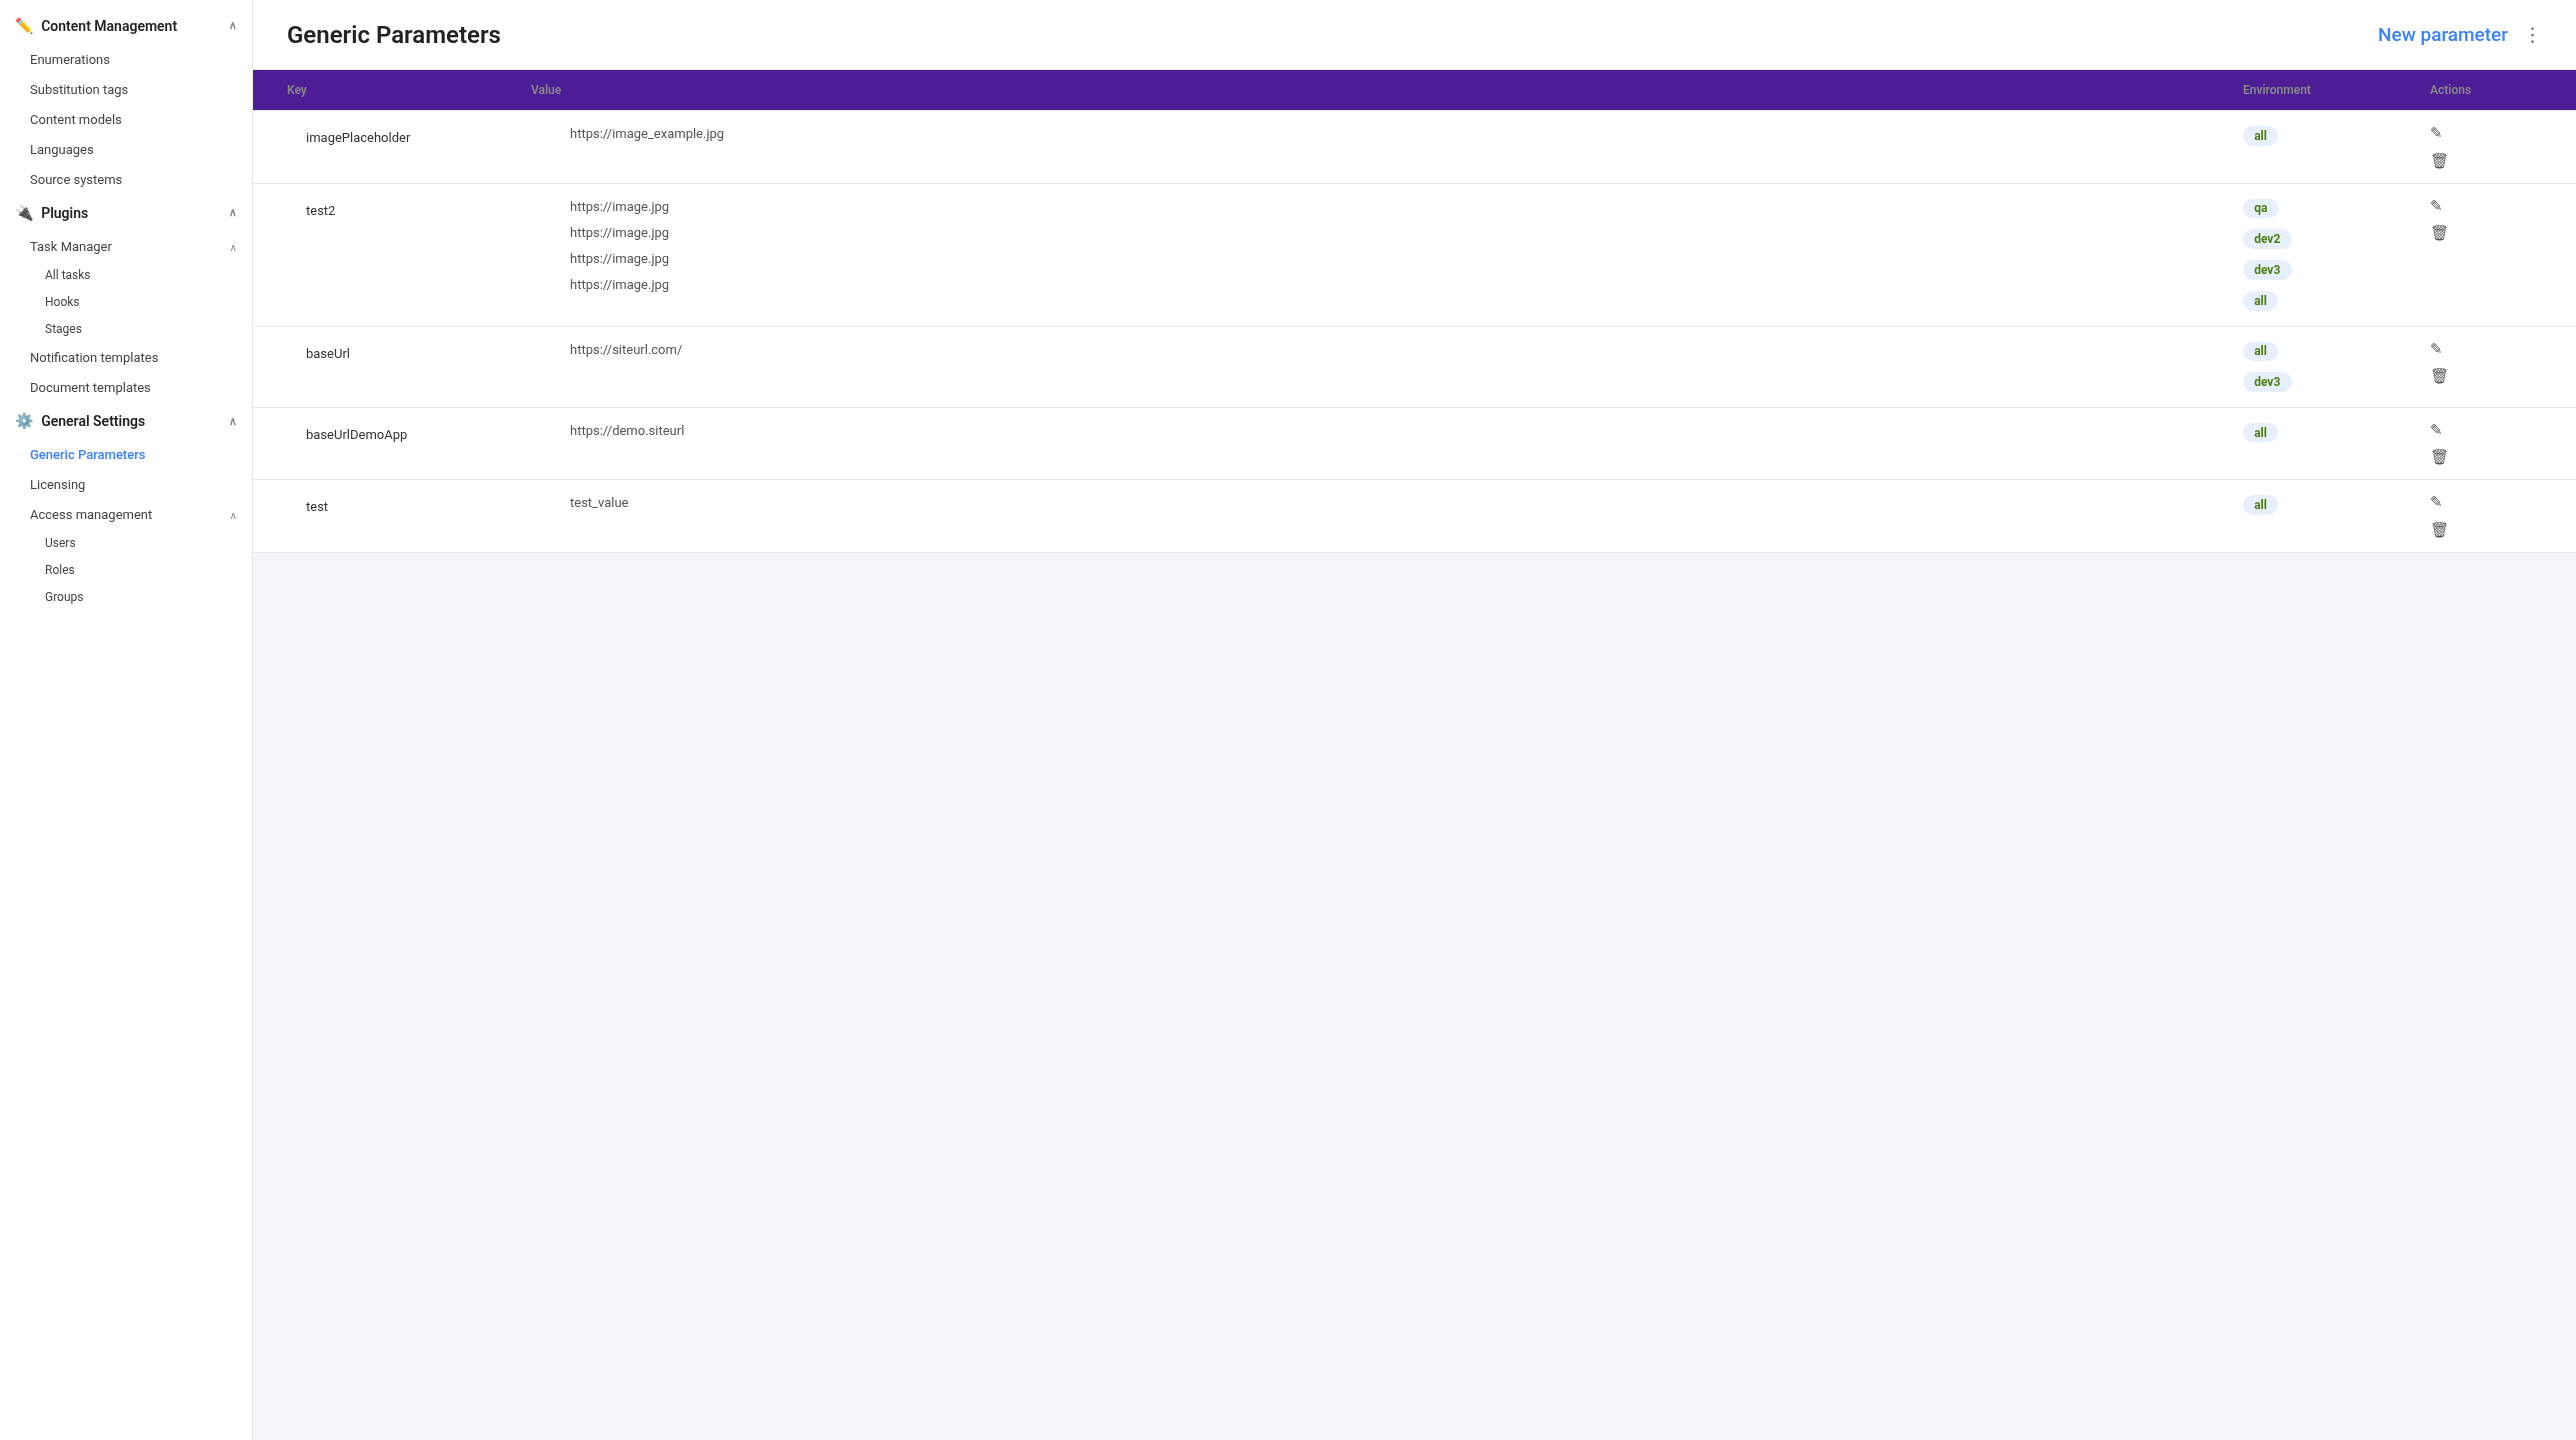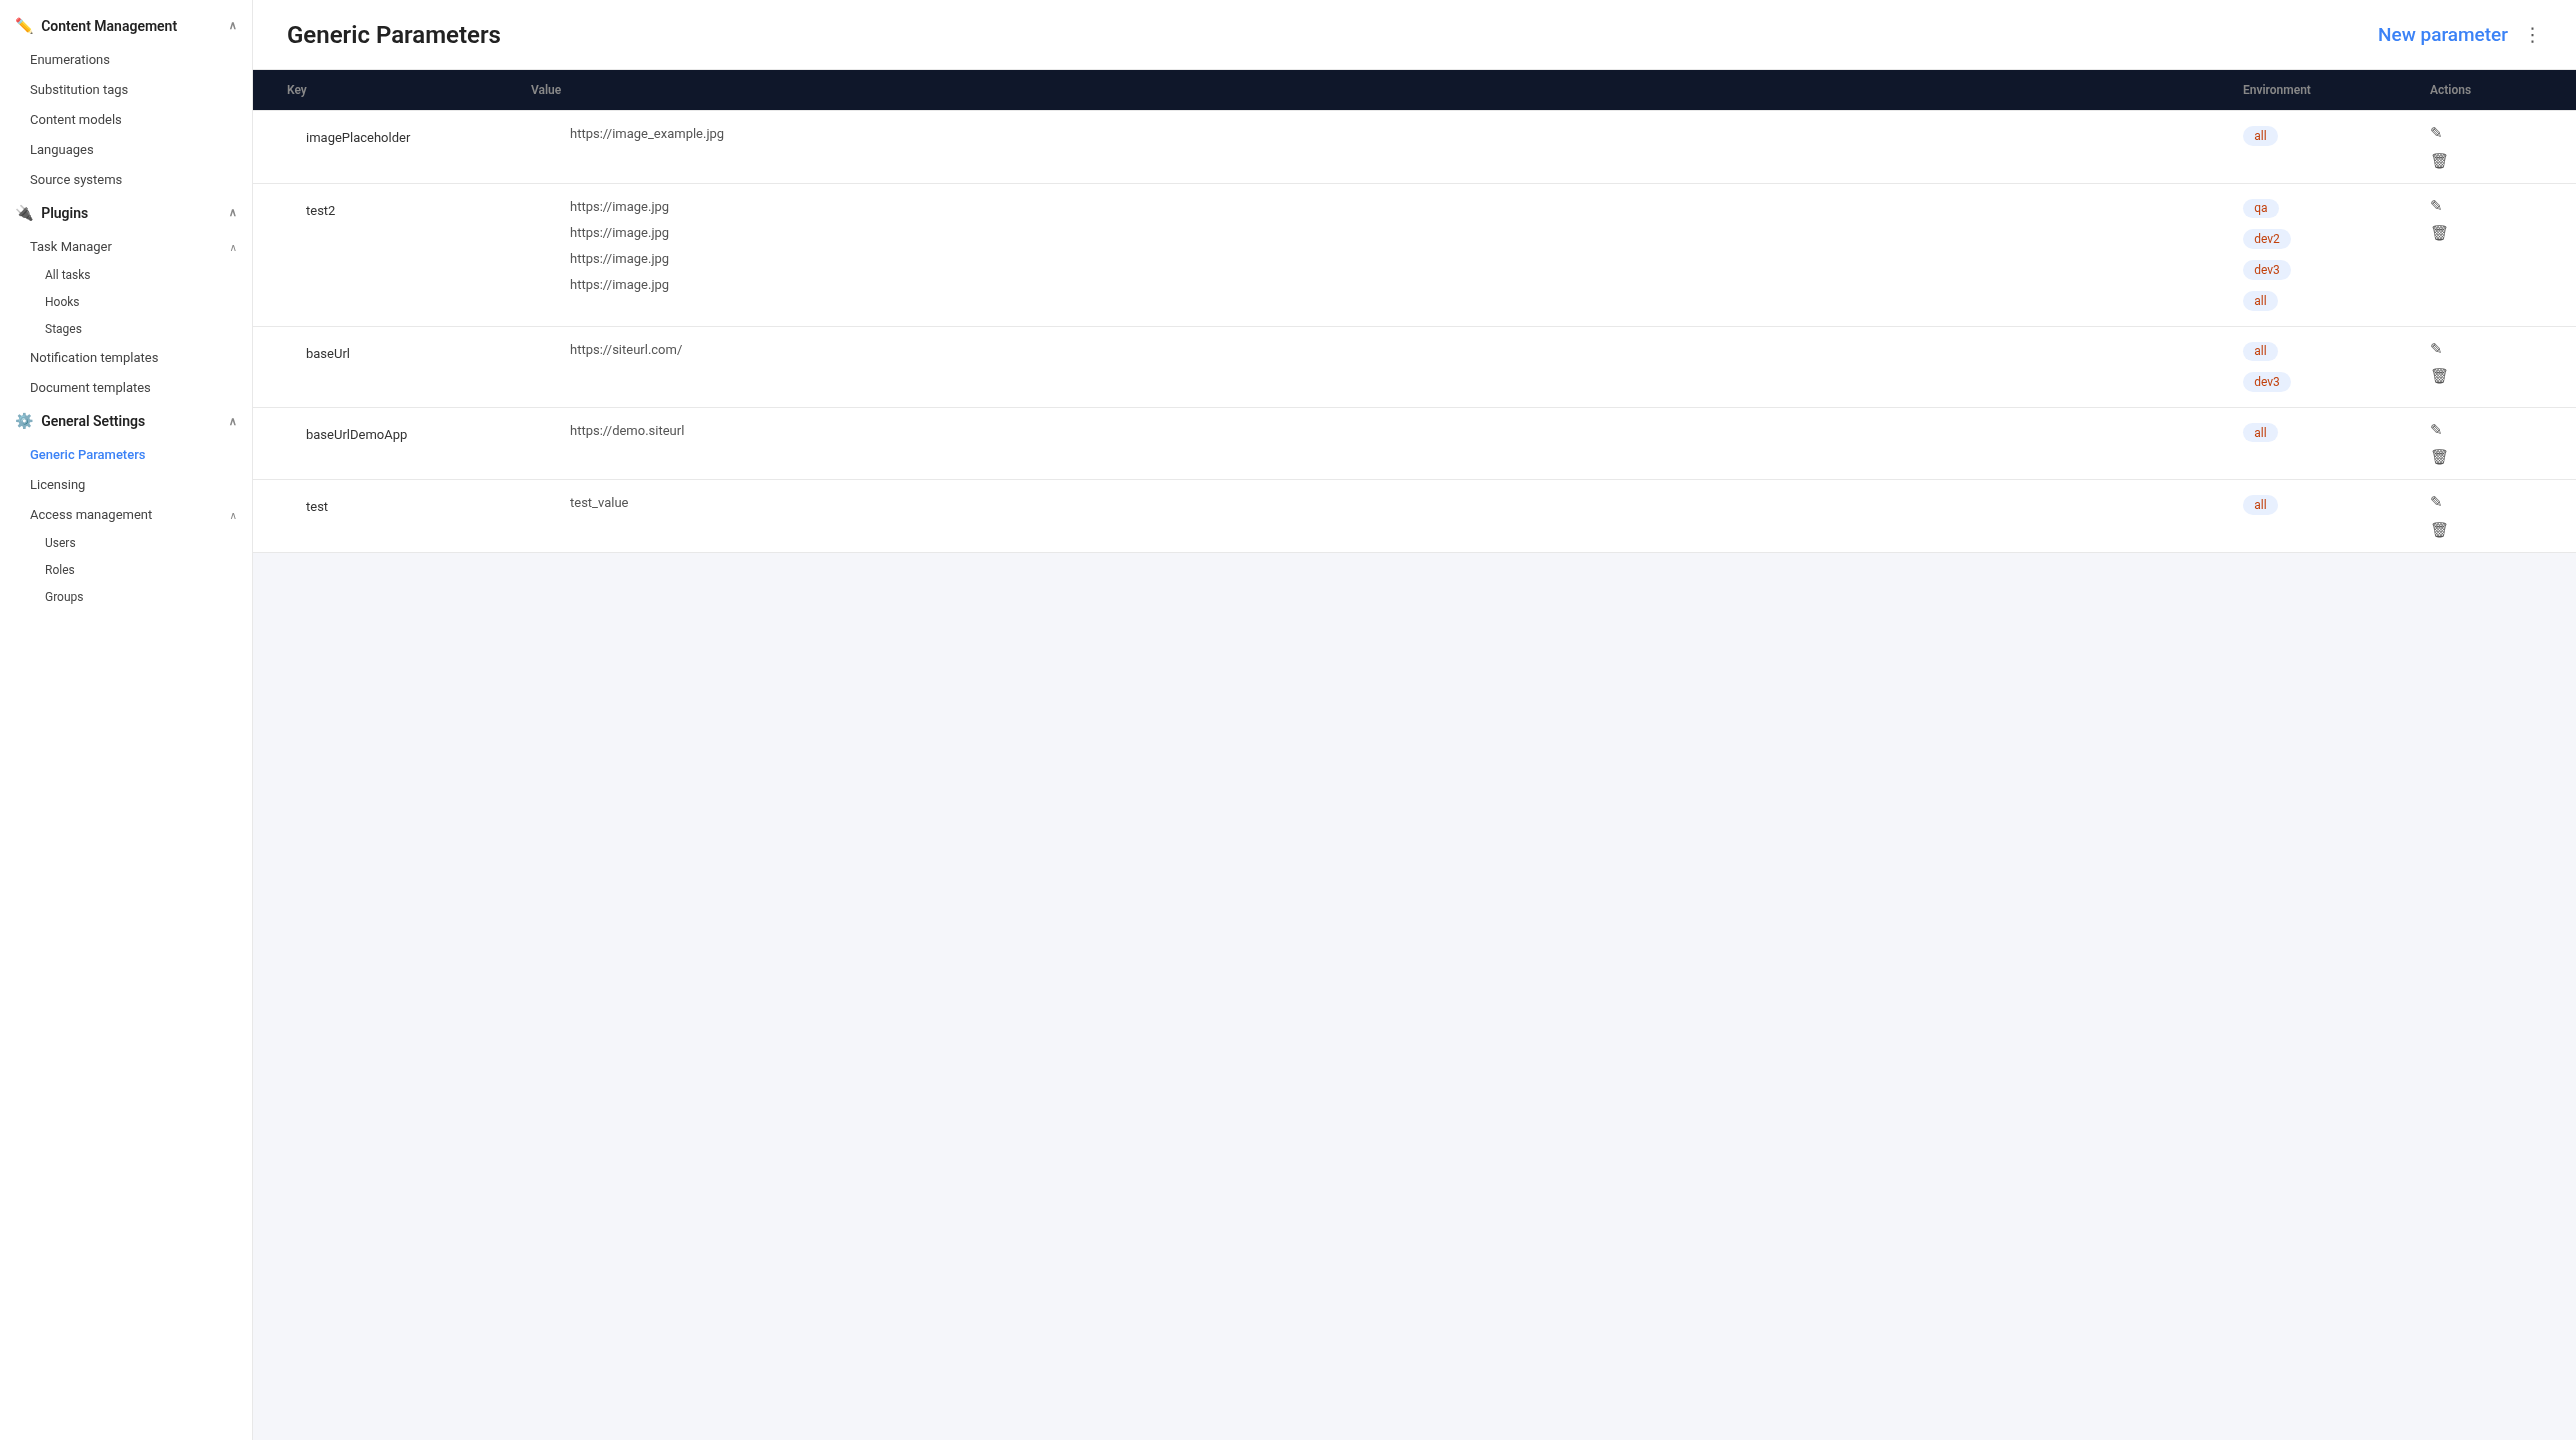--- a/index.html
+++ b/index.html
@@ -19,28 +19,28 @@
     
     .main { flex: 1; overflow-y: auto; background: #f5f6fa; }
     .page-header { background: #fff; padding: 20.6px 34px; display: flex; align-items: center; justify-content: space-between; border-bottom: 0.9px solid #e8e8e8; }
     .page-title { font-size: 24px; font-weight: 600; color: #222; }
     .header-actions { display: flex; align-items: center; gap: 15px; }
     .new-param-btn { color: #3b82f6; font-size: 19px; font-weight: 500; cursor: pointer; text-decoration: none; }
     .more-btn { color: #555; font-size: 19px; cursor: pointer; }
 
     
     .table-container { background: #fff; margin: 0; }
-    .table-header { display: grid; grid-template-columns: 244px 1fr 187px 112px; padding: 13px 34px; border-bottom: 1.9px solid #e8e8e8; background: #0f172a; }
+    .table-header { display: grid; grid-template-columns: 244px 1fr 187px 112px; padding: 13px 34px; border-bottom: 1.9px solid #e8e8e8; background: #4c1d95; }
     .table-header-cell { font-size: 12px; font-weight: 600; color: #888; text-transform: none; }
     .table-row { display: grid; grid-template-columns: 244px 1fr 187px 112px; padding: 0 34px; border-bottom: 0.9px solid #e8e8e8; min-height: 56px; align-items: start; background: #fff; }
     .row-key { padding: 19px 0; font-size: 13px; color: #333; font-weight: 400; margin-left: 19px; }
     .row-values { padding: 15px 0; display: flex; flex-direction: column; gap: 11.2px; }
     .row-value { font-size: 13px; color: #555; margin-left: 39px; }
     .row-envs { padding: 15px 0; display: flex; flex-direction: column; gap: 11.2px; align-items: flex-start; }
-    .env-badge { background: #e8f0fe; color: #c2410c; border-radius: 11.2px; padding: 2.8px 11.2px; font-size: 12px; display: inline-block; }
+    .env-badge { background: #e8f0fe; color: #4d7c0f; border-radius: 11.2px; padding: 2.8px 11.2px; font-size: 12px; display: inline-block; font-weight: bold; }
     .row-actions { padding: 13px 0; display: flex; flex-direction: column; gap: 9.4px; align-items: flex-start; }
     .action-icon { color: #555; cursor: pointer; font-size: 15px; }
 
     
     .single-row-key { padding: 19px 0; }
     .single-row-actions { padding: 13px 0; display: flex; flex-direction: column; gap: 9.4px; }
   </style>
 </head>
 <body>
 

